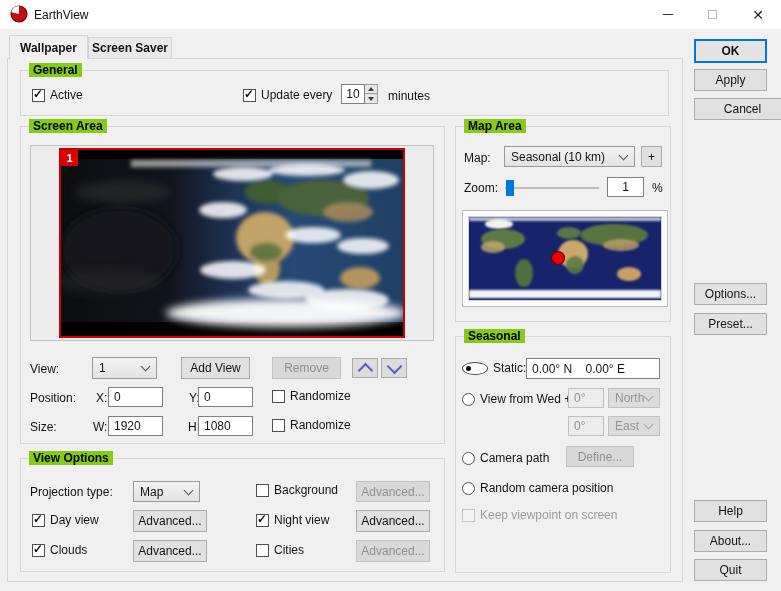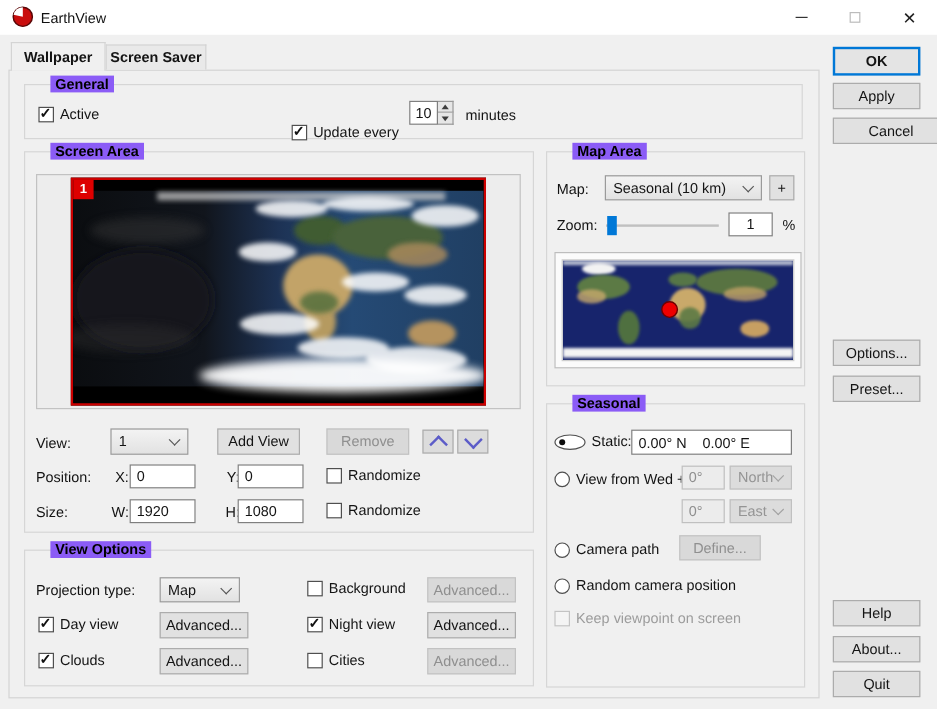--- a/index.html
+++ b/index.html
@@ -18,21 +18,21 @@
   .pane{position:absolute;left:7px;top:58px;width:676px;height:524px;border:1px solid #d4d4d4;
         background:#f0f0f0;box-sizing:border-box;}
   .tab{position:absolute;display:flex;align-items:center;justify-content:center;
        font-weight:bold;box-sizing:border-box;}
   .tab.active{left:9px;top:35px;width:79px;height:24px;background:#f0f0f0;
        border:1px solid #d4d4d4;border-bottom:none;z-index:3;}
   .tab.inactive{left:88px;top:37px;width:84px;height:21px;background:#e9e9e9;
        border:1px solid #d4d4d4;border-bottom:none;z-index:1;}
   
   .grp{position:absolute;border:1px solid #d6d6d6;box-sizing:border-box;}
-  .grp-title{position:absolute;top:-8px;left:21px;background:#8b5cf6;padding:0 4px;
+  .grp-title{position:absolute;top:-8px;left:8px;background:#84cc16;padding:0 4px;
        font-weight:bold;color:#000;white-space:nowrap;}
   
   .lbl{position:absolute;white-space:nowrap;color:#121212;}
   .lbl.dis{color:#9c9c9c;}
   .btn{position:absolute;display:flex;align-items:center;justify-content:center;
        background:#e1e1e1;border:1px solid #acacac;box-sizing:border-box;white-space:nowrap;}
   .btn.dis{background:#d9d9d9;border-color:#c2c2c2;color:#8f8f8f;}
   .btn.focus-default{border:2px solid #0078d7;font-weight:bold;background:#e4e4e4;}
   .tb{position:absolute;background:#fff;border:1px solid #7f7f7f;box-sizing:border-box;
        display:flex;align-items:center;padding:0 5px;}
@@ -117,21 +117,21 @@
     <span>Screen Saver</span>
   </div>
 
   <div class="grp" style="left:20px;top:70px;width:649px;height:46px;">
     <span class="grp-title">General</span>
   </div>
   <div class="check" style="left:32px;top:88px;">
     <span class="cbox checked"></span>
     <span>Active</span>
   </div>
-  <div class="check" style="left:243px;top:88px;margin-top:15px;">
+  <div class="check" style="left:243px;top:88px;">
     <span class="cbox checked"></span>
     <span>Update every</span>
   </div>
   <div class="spinner" style="left:341px;top:84px;">
     <div class="spin-val">10</div>
     <div class="spin-btns">
       <div class="spin-b">
           <span class="tri-up"></span>
         </div>
       <div class="spin-b" style="border-top:none;">

